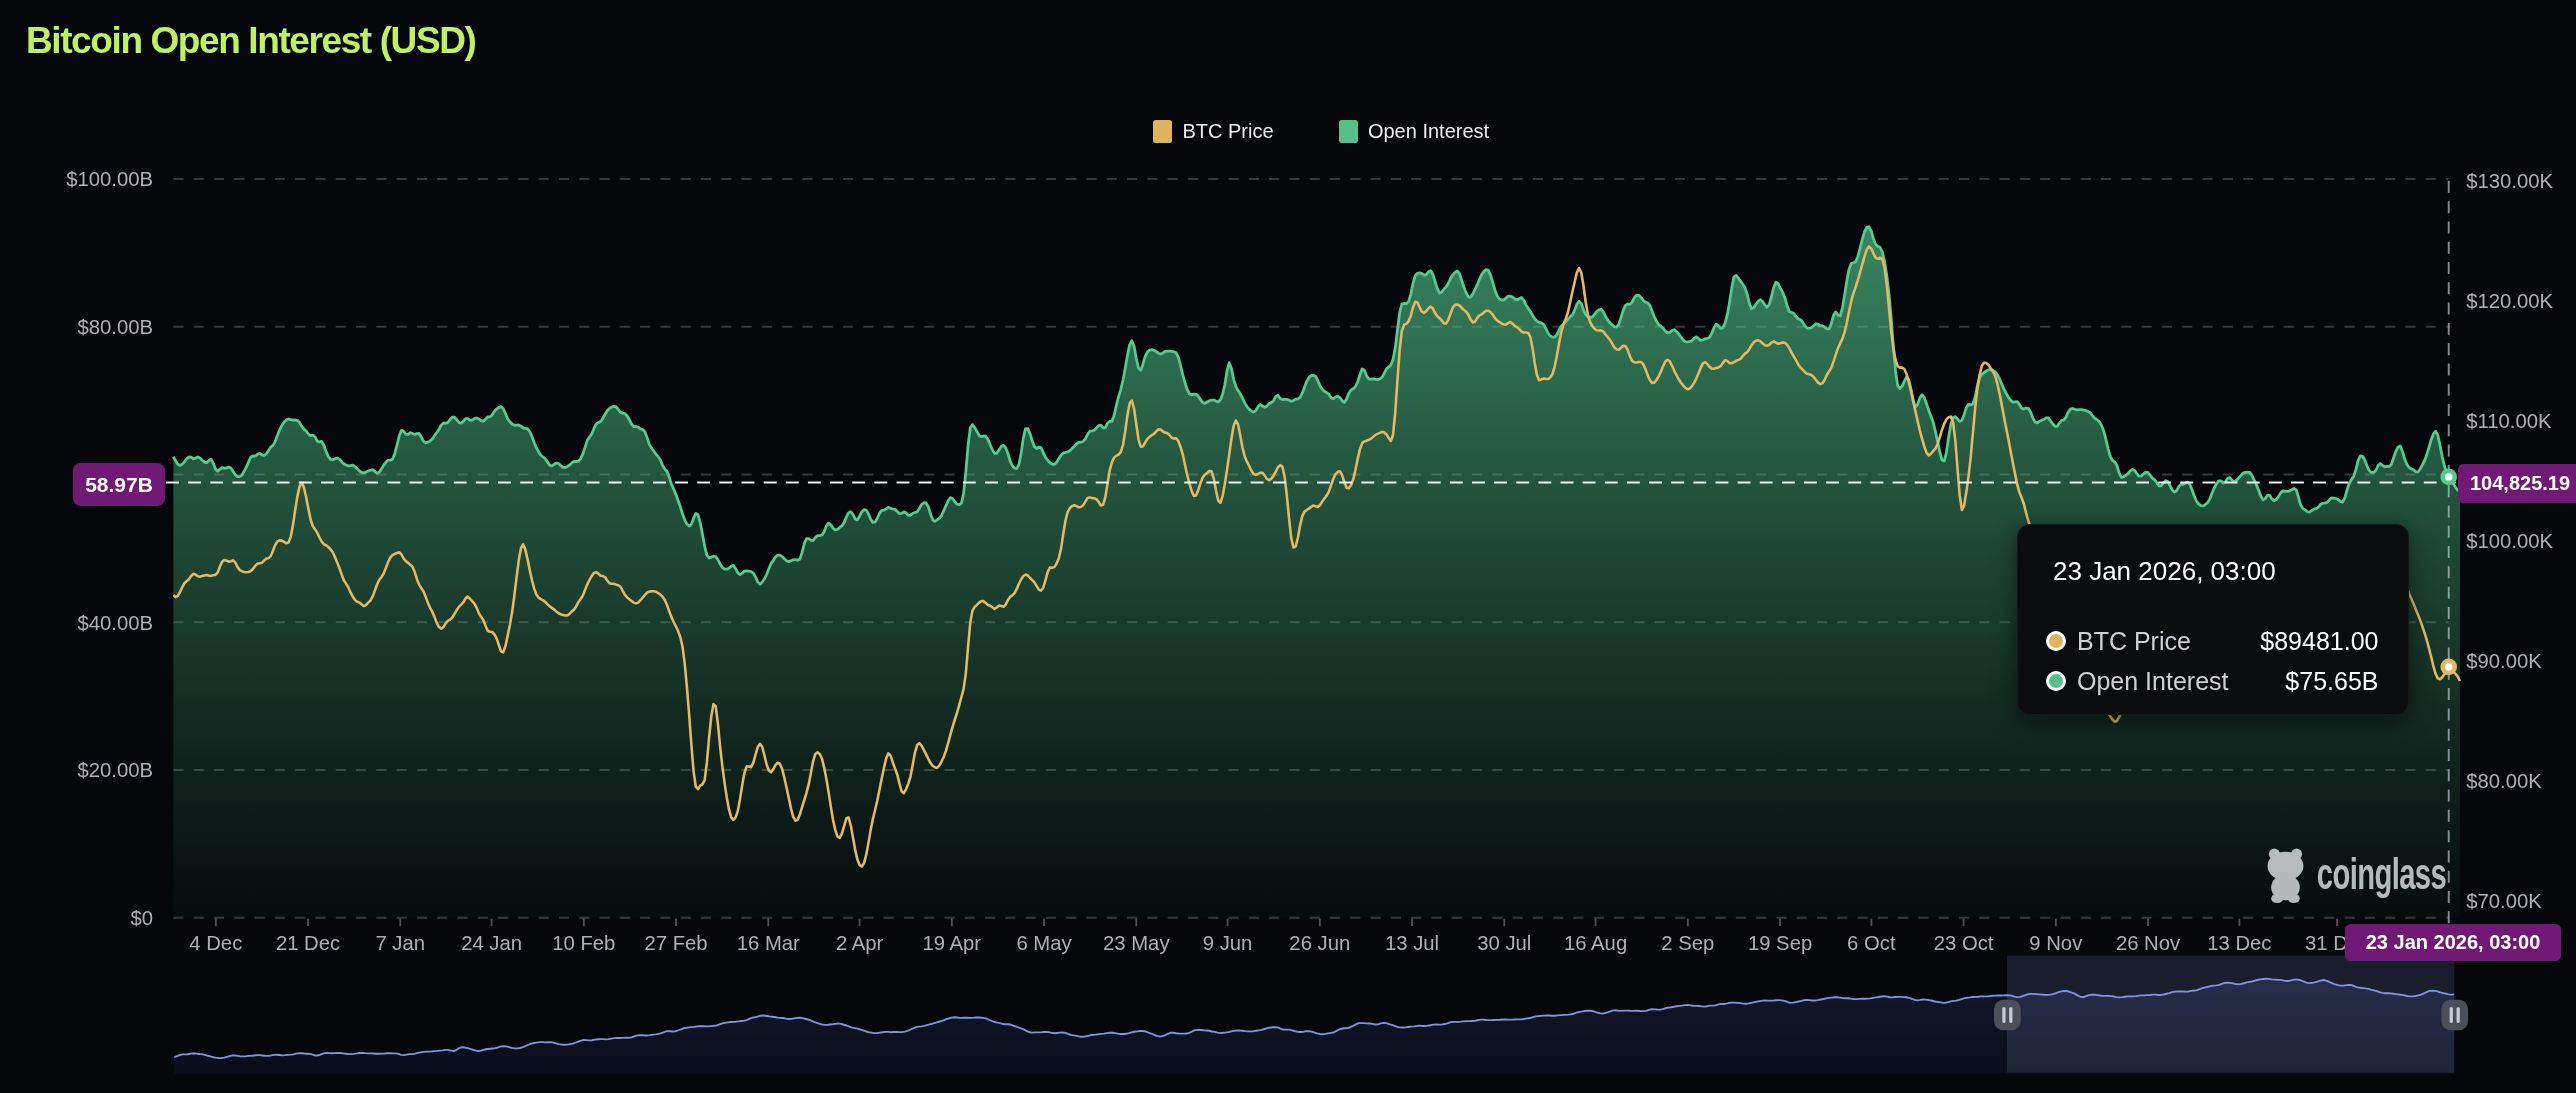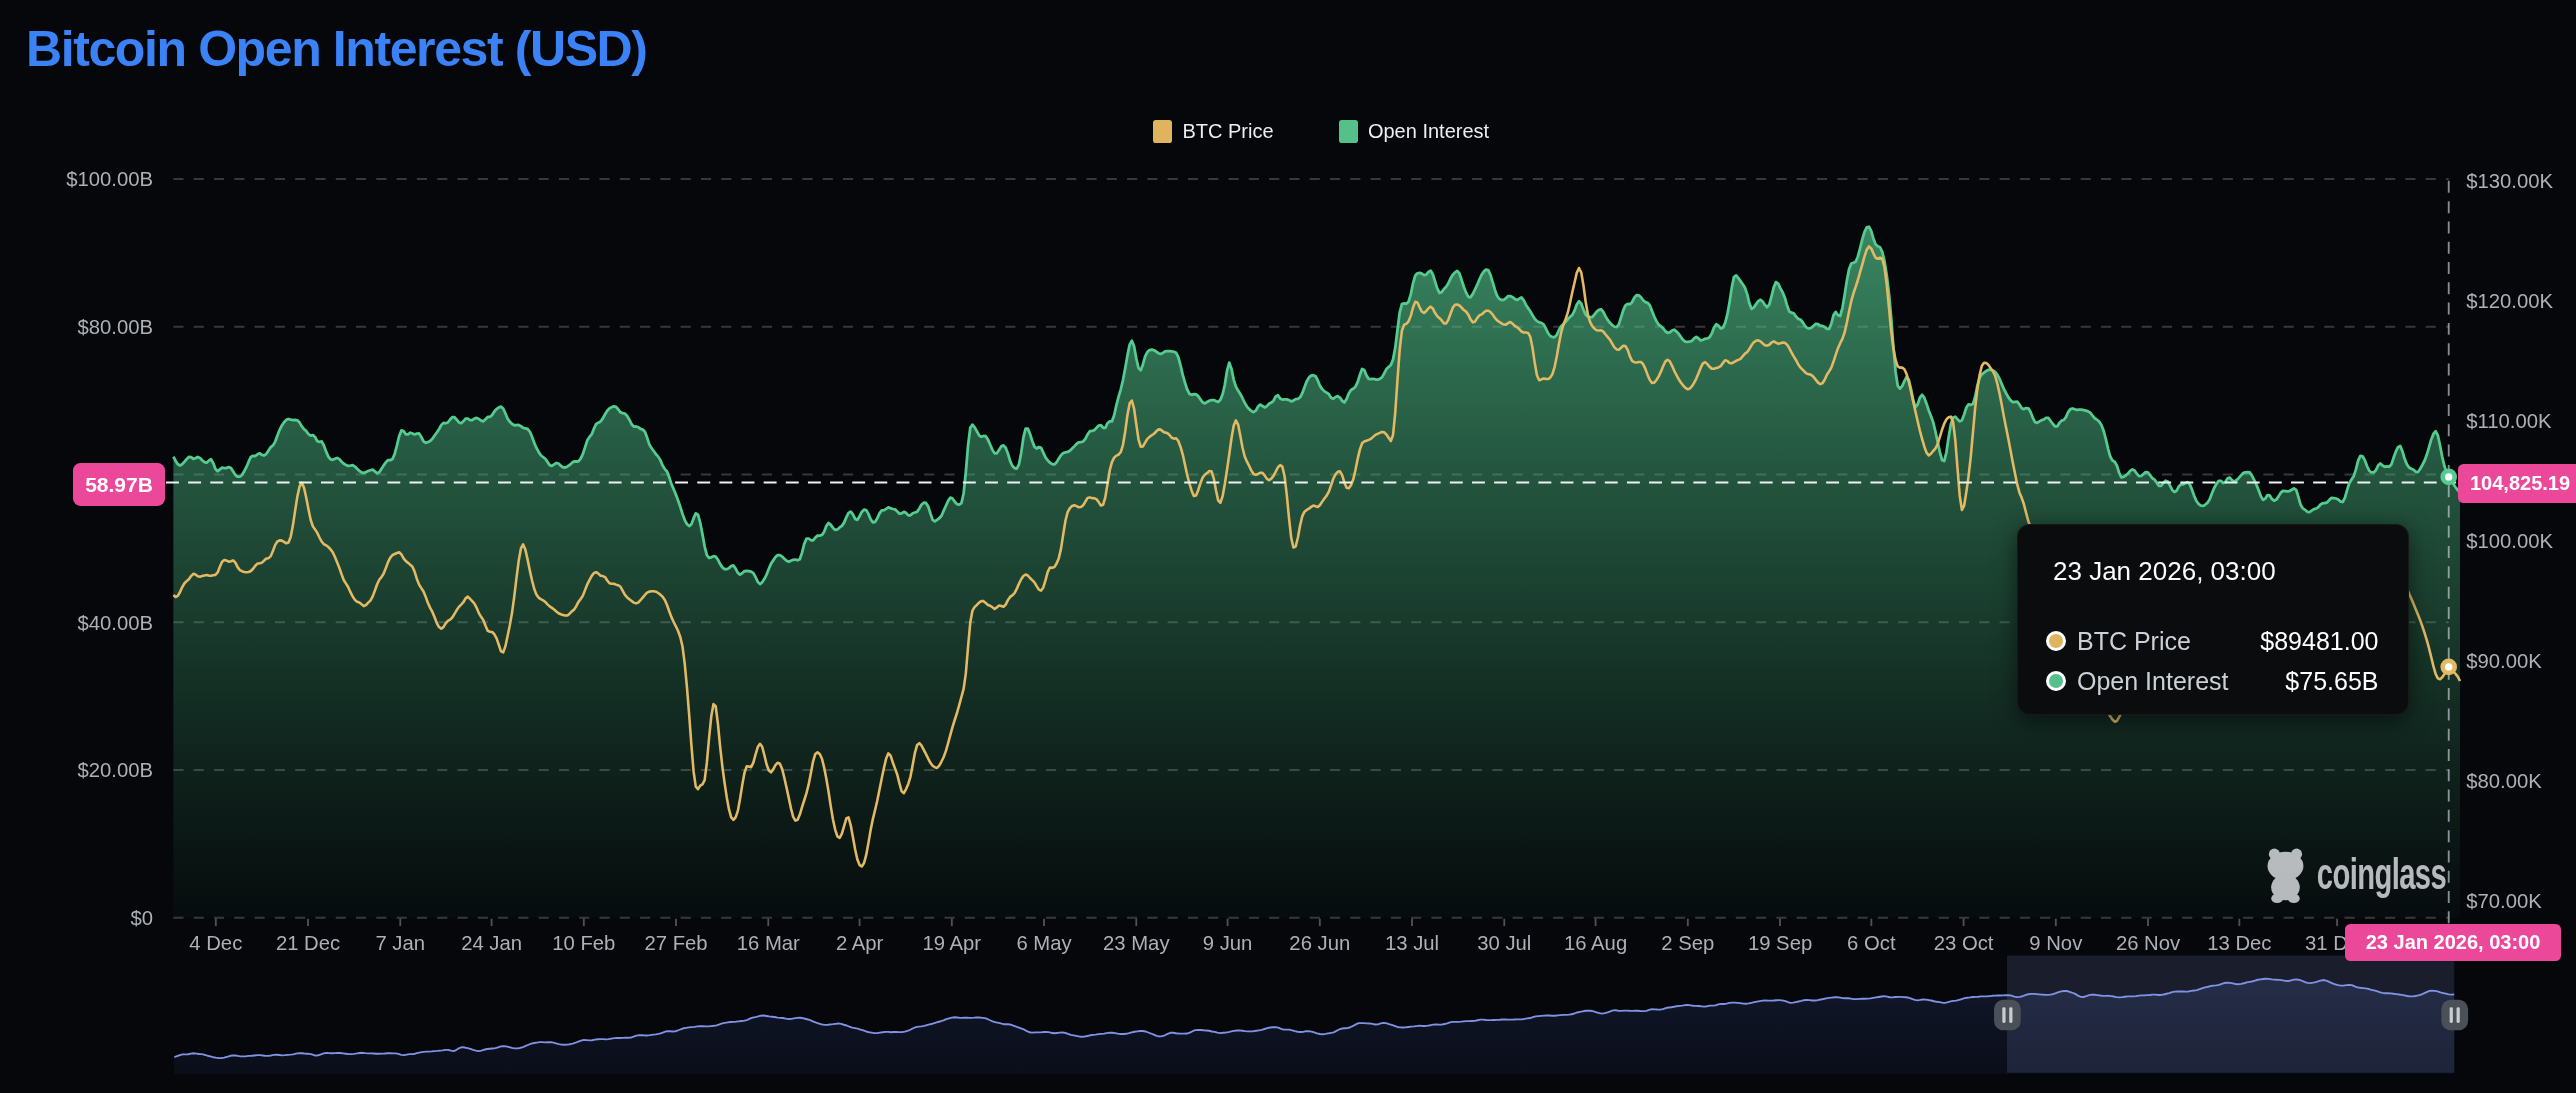--- a/index.html
+++ b/index.html
@@ -1,27 +1,27 @@
 <!DOCTYPE html>
 <html style="font-size:14.8px"><head><meta charset="utf-8"><style>
 html,body{margin:0;padding:0;width:2576px;height:1094px;background:#05070a;overflow:hidden}
 body{font-family:"Liberation Sans",sans-serif;position:relative}
 .abs{position:absolute}
-#title{left:26px;top:20px;font-size:50px;font-weight:700;color:#3b82f6;letter-spacing:-1.4px;white-space:nowrap}
+#title{left:26px;top:20px;font-size:37px;font-weight:700;color:#bef264;letter-spacing:-1.4px;white-space:nowrap}
 #legend{left:1153px;top:120px;display:flex;align-items:center;color:#eceef0;font-size:20px}
 .sw{width:19.4px;height:23px;margin-right:10px;border-radius:2.8px}
 #tooltip{left:2017px;top:524px;width:392px;height:191px;background:#0a0c0e;
   border:0.9px solid rgba(255,255,255,0.05);border-radius:13px;box-sizing:border-box;
   box-shadow:0 5.5px 22px rgba(0,0,0,0.55);color:#fff;font-size:25px}
 #tooltip .tt{position:absolute;left:35px;top:31px;font-size:26px;color:#fbfcfd}
 .row{position:absolute;left:28px;right:29.5px;height:28px;display:flex;align-items:center}
 .dot{width:14px;height:14px;border-radius:50%;border:3.7px solid #fff;margin-right:11px;flex:0 0 auto}
 .lbl{color:#ccd1d7}
 .val{margin-left:auto;font-weight:400;color:#fff}
-.blk{background:#ec4899;color:#fff;font-weight:700;display:flex;align-items:center}
+.blk{background:#701a75;color:#fff;font-weight:700;display:flex;align-items:center}
 #lv{left:73px;top:463px;width:92px;height:43px;border-radius:7.4px;font-size:21px;justify-content:center}
 #rv{left:2458px;top:464px;width:142px;height:39px;border-radius:5.5px 0 0 5.5px;font-size:20px;padding-left:12px;box-sizing:border-box}
 #bt{left:2345px;top:924px;width:216px;height:37px;border-radius:5.5px;font-size:20px;justify-content:center}
 </style></head><body>
 <svg class="abs" style="left:0;top:0" width="2576" height="1094" viewBox="0 0 2793 1186">
 <defs>
 <linearGradient id="ga" x1="0" y1="230" x2="0" y2="995" gradientUnits="userSpaceOnUse">
 <stop offset="0" stop-color="#54c88e" stop-opacity="0.68"></stop>
 <stop offset="1" stop-color="#3ca06e" stop-opacity="0.03"></stop>
 </linearGradient>

